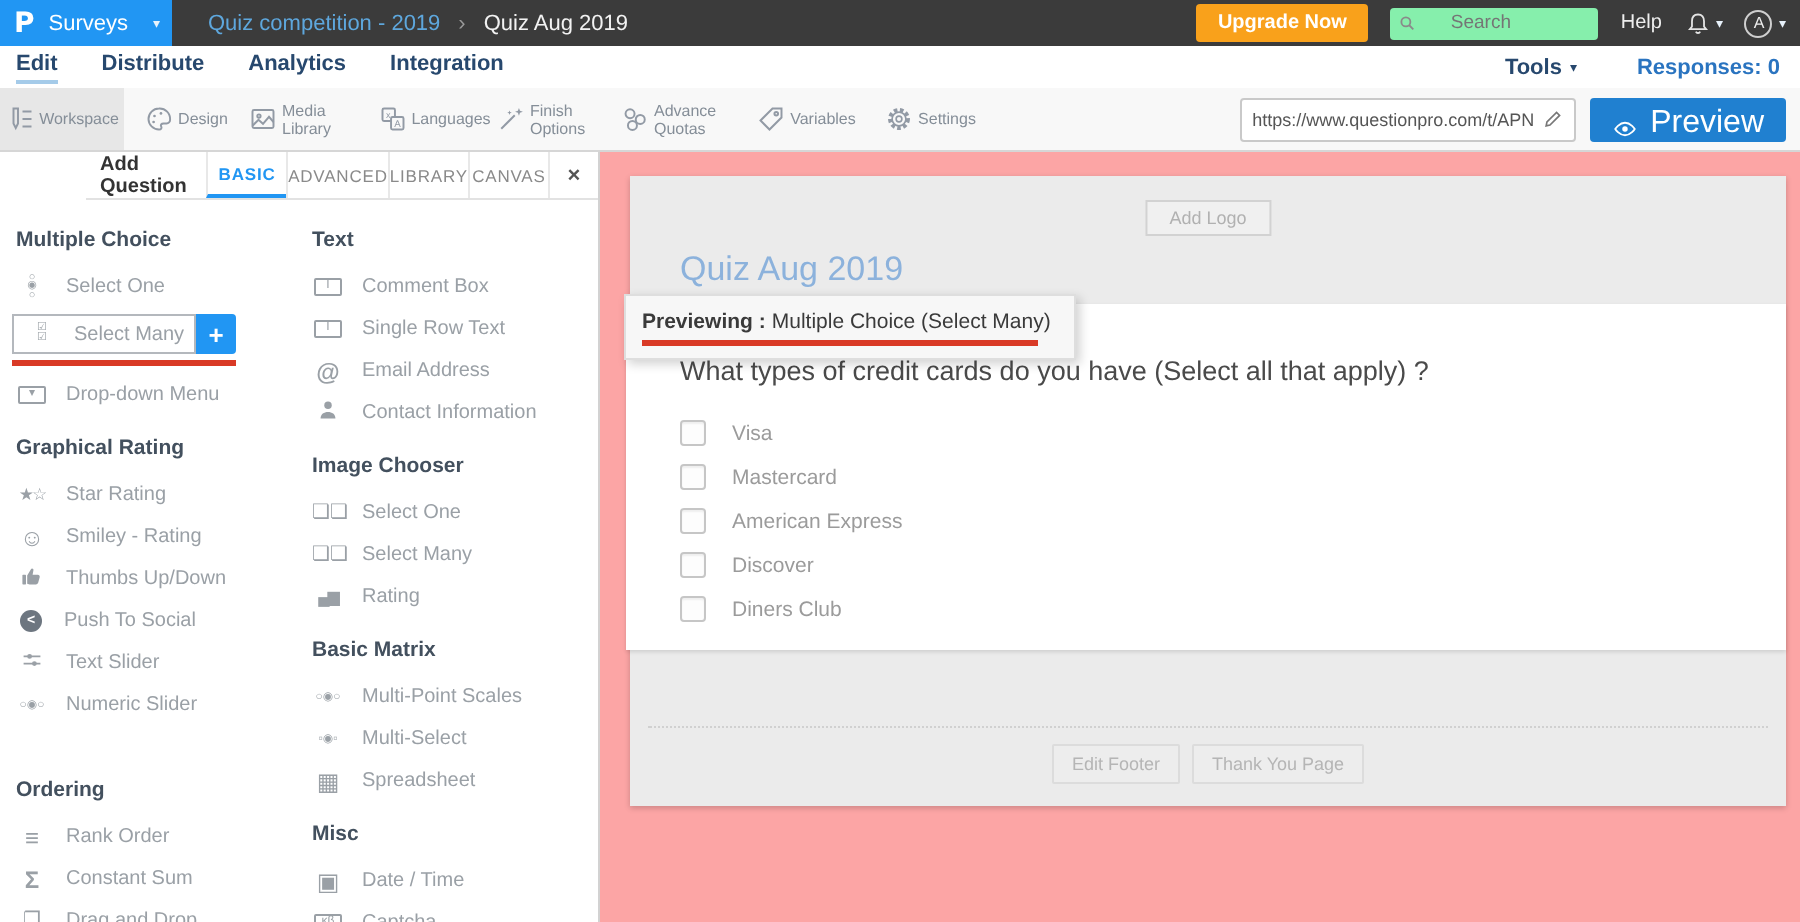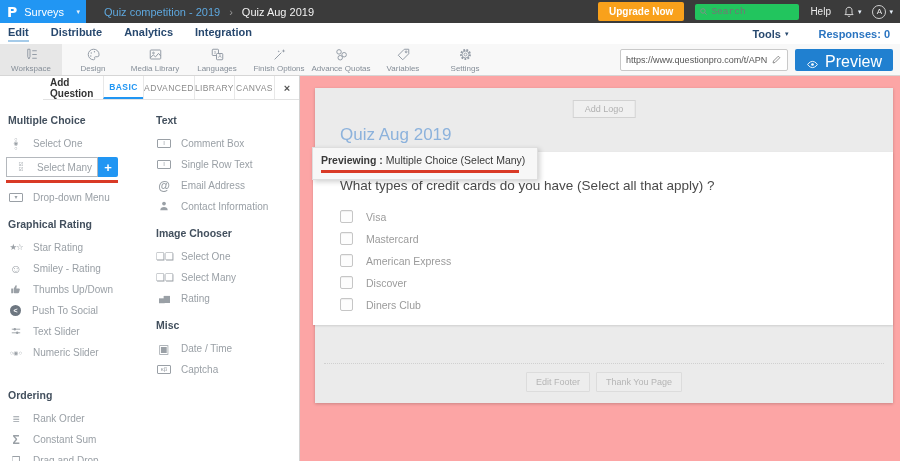--- a/index.html
+++ b/index.html
@@ -17,22 +17,22 @@
   .logo { font-weight:bold; font-size:14px; line-height:1; font-family:"DejaVu Sans",sans-serif; }
   .brand-label { font-size:11px; }
   .caret { font-size:7px; color:#e8f2fb; margin-left:auto; }
   .breadcrumb { display:flex; align-items:center; gap:9px; margin-left:18px; font-size:11px; }
   .bc-parent { color:#5ea7dd; cursor:pointer; }
   .bc-sep { color:#9a9a9a; font-size:11px; }
   .bc-current { color:#f2f2f2; }
   .topbar-right { margin-left:auto; display:flex; align-items:center; gap:11px; padding-right:7px; }
   .upgrade-btn { background:#f9a11b; color:#fff; border:none; font-size:10px; font-weight:bold;
     padding:4px 11px; border-radius:2px; cursor:pointer; font-family:inherit; }
-  .search-box { background:#22c55e; width:104px; height:16px; border-radius:2px;
-    display:flex; align-items:center; padding:0 4px; gap:3px;font-family:Liberation Mono, monospace; }
+  .search-box { background:#86efac; width:104px; height:16px; border-radius:2px;
+    display:flex; align-items:center; padding:0 4px; gap:17px; }
   .search-box svg { width:9px; height:9px; flex-shrink:0; }
   .search-box input { border:none; outline:none; width:100%; font-size:9.5px; color:#555;
     font-family:inherit; background:transparent; }
   .help { font-size:10px; color:#eee; cursor:pointer; }
   .bell { display:flex; align-items:center; gap:2px; cursor:pointer; }
   .bell svg { width:14px; height:14px; }
   .avatar-wrap { display:flex; align-items:center; gap:3px; cursor:pointer; }
   .avatar { width:14px; height:14px; border:1px solid #cfcfcf; border-radius:50%;
     font-size:8px; display:flex; align-items:center; justify-content:center; color:#eee; }
 
@@ -44,21 +44,21 @@
   .nav-tab.active { border-bottom:2px solid #a5cbe9; }
   .nav-right { margin-left:auto; display:flex; align-items:center; gap:30px; padding-right:10px; }
   .tools { font-size:11px; color:#27486e; font-weight:bold; cursor:pointer; display:flex; align-items:center; gap:4px; }
   .tools .caret { color:#27486e; }
   .responses { font-size:11px; color:#2a74c0; font-weight:bold; }
 
   
   .toolbar { position:absolute; top:44px; left:0; width:900px; height:32px; background:#f8f8f8;
     border-bottom:1px solid #d6d6d6; display:flex; align-items:stretch; }
   .toolbar-items { display:flex; }
-  .tb-item { width:62px; display:flex; flex-direction:column; align-items:center;
+  .tb-item { width:62px; display:flex; flex-direction:row; align-items:center;
     justify-content:center; gap:2px; cursor:pointer; }
   .tb-item.active { background:#e7e7e7; }
   .tb-icon { height:15px; display:flex; align-items:center; }
   .tb-icon svg { width:15px; height:15px; }
   .tb-label { font-size:8px; color:#858e98; }
   .toolbar-right { margin-left:auto; display:flex; align-items:center; gap:7px; padding-right:7px; }
   .url-box { width:168px; height:22px; background:#fff; border:1px solid #c9c9c9; border-radius:2px;
     display:flex; align-items:center; padding:0 5px; gap:4px; }
   .url-box input { border:none; outline:none; flex:1; font-size:9px; color:#555;
     font-family:inherit; background:transparent; min-width:0; }
@@ -435,20 +435,35 @@
           <div class="q-item">
             <span class="q-icon">❏❏</span>
             <span class="q-label">Select Many</span>
           </div>
           <div class="q-item">
             <span class="q-icon bars">▄▆</span>
             <span class="q-label">Rating</span>
           </div>
         </div>
         <div class="q-section">
+          <div class="q-heading">Basic Matrix</div>
+          <div class="q-item">
+            <span class="q-icon multi">○◉○</span>
+            <span class="q-label">Multi-Point Scales</span>
+          </div>
+          <div class="q-item">
+            <span class="q-icon multi">▫◉▫</span>
+            <span class="q-label">Multi-Select</span>
+          </div>
+          <div class="q-item">
+            <span class="q-icon bigsym">▦</span>
+            <span class="q-label">Spreadsheet</span>
+          </div>
+        </div>
+        <div class="q-section">
           <div class="q-heading">Misc</div>
           <div class="q-item">
             <span class="q-icon bigsym">▣</span>
             <span class="q-label">Date / Time</span>
           </div>
           <div class="q-item">
             <span class="q-icon box">κβ</span>
             <span class="q-label">Captcha</span>
           </div>
         </div>

